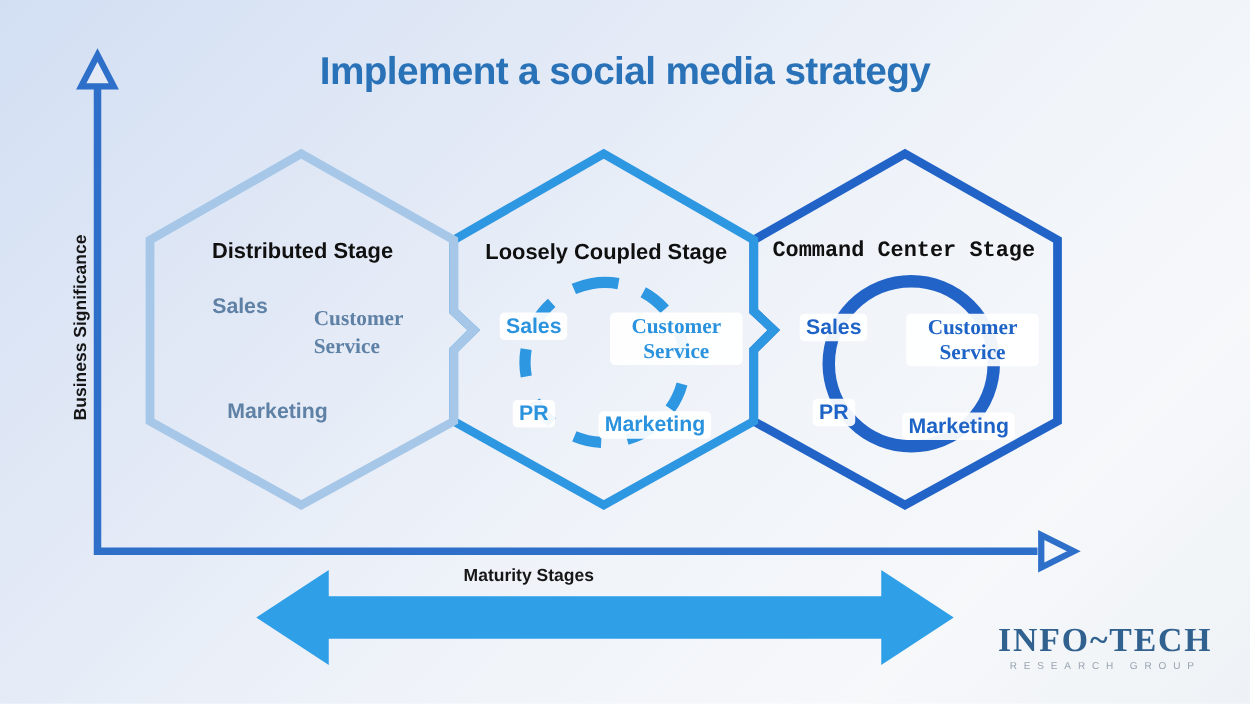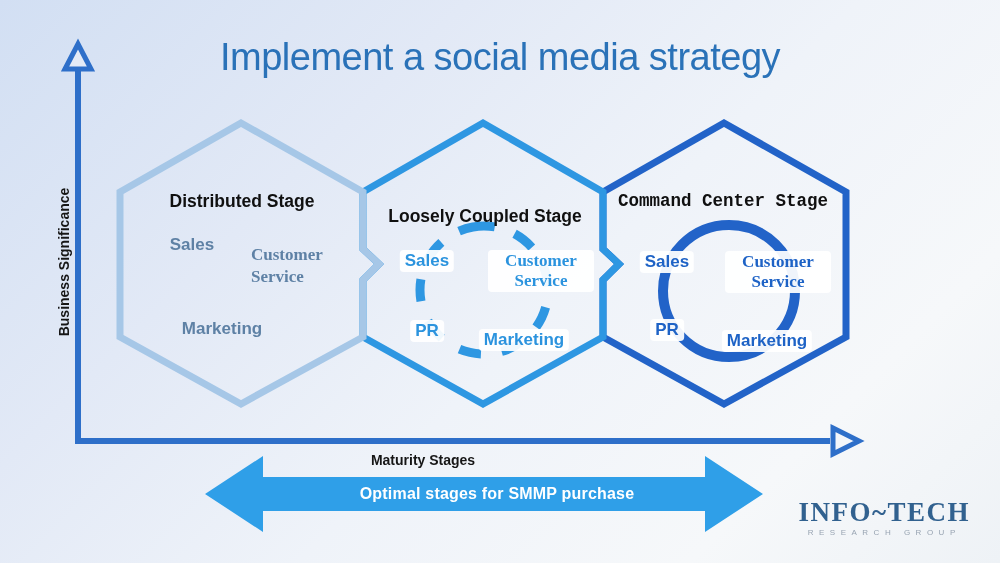--- a/index.html
+++ b/index.html
@@ -8,21 +8,21 @@
     font-family:"Liberation Sans", sans-serif;
     background:linear-gradient(135deg,#d2dff3 0%,#e2e9f6 30%,#eff3f9 55%,#f6f8fa 80%,#eef2f6 100%);
     position:relative;
   }
   .canvas{position:absolute;inset:0;}
   svg.layer{position:absolute;left:0;top:0;}
   .abs{position:absolute;}
   .ctr{transform:translate(-50%,-50%);}
   .title{
     left:500px;top:57px;transform:translate(-50%,-50%);
-    font-size:38px;font-weight:normal;color:#2a72b8;white-space:nowrap;letter-spacing:-0.5px;
+    font-size:31px;font-weight:bold;color:#2a72b8;white-space:nowrap;letter-spacing:-0.5px;
   }
   .axis-label{font-size:14px;font-weight:bold;color:#161616;white-space:nowrap;}
   .ylabel{left:64px;top:262px;transform:translate(-50%,-50%) rotate(-90deg);}
   .xlabel{left:423px;top:460px;transform:translate(-50%,-50%);}
   .stage-title{
     font-size:17.5px;font-weight:bold;color:#101010;white-space:nowrap;
     transform:translate(-50%,-50%);
   }
   .dept{font-size:17px;font-weight:bold;white-space:nowrap;line-height:20px;}
   .dept.wrap{white-space:normal;width:96px;font-family:Liberation Serif, serif;}
@@ -68,32 +68,31 @@
   <div class="abs title">Implement a social media strategy</div>
 
   <div class="abs axis-label ylabel">Business Significance</div>
   <div class="abs axis-label xlabel">Maturity Stages</div>
 
   <div class="abs stage-title" style="left:242px;top:201px;">Distributed Stage</div>
   <div class="abs dept s1 ctr" style="left:192px;top:245px;">Sales</div>
   <div class="abs dept s1 wrap" style="left:251px;top:244px;line-height:22px;">Customer Service</div>
   <div class="abs dept s1 ctr" style="left:222px;top:329px;">Marketing</div>
 
-  <div class="abs stage-title" style="left:485px;top:216px;">Loosely Coupled Stage</div>
+  <div class="abs stage-title" style="left:485px;top:202px;">Loosely Coupled Stage</div>
   <div class="abs dept s2 ctr chip" style="left:427px;top:261px;">Sales</div>
   <div class="abs dept s2 wrap ctr chip" style="left:541px;top:271px;text-align:center;">Customer Service</div>
   <div class="abs dept s2 ctr chip" style="left:427px;top:331px;">PR</div>
   <div class="abs dept s2 ctr chip" style="left:524px;top:340px;">Marketing</div>
 
   <div class="abs stage-title" style="left:723px;top:201px;font-family:Liberation Mono, monospace;">Command Center Stage</div>
   <div class="abs dept s3 ctr chip" style="left:667px;top:262px;">Sales</div>
   <div class="abs dept s3 wrap ctr chip" style="left:778px;top:272px;text-align:center;">Customer Service</div>
   <div class="abs dept s3 ctr chip" style="left:667px;top:330px;">PR</div>
   <div class="abs dept s3 ctr chip" style="left:767px;top:341px;">Marketing</div>
 
-  <div class="abs arrow-label">Optimal stages for SMMP purchase</div>
 
   <div class="abs logo">
     <div class="logo-name">INFO~TECH</div>
     <div class="logo-sub">RESEARCH GROUP</div>
   </div>
 
 </div>
 
 </body></html>

